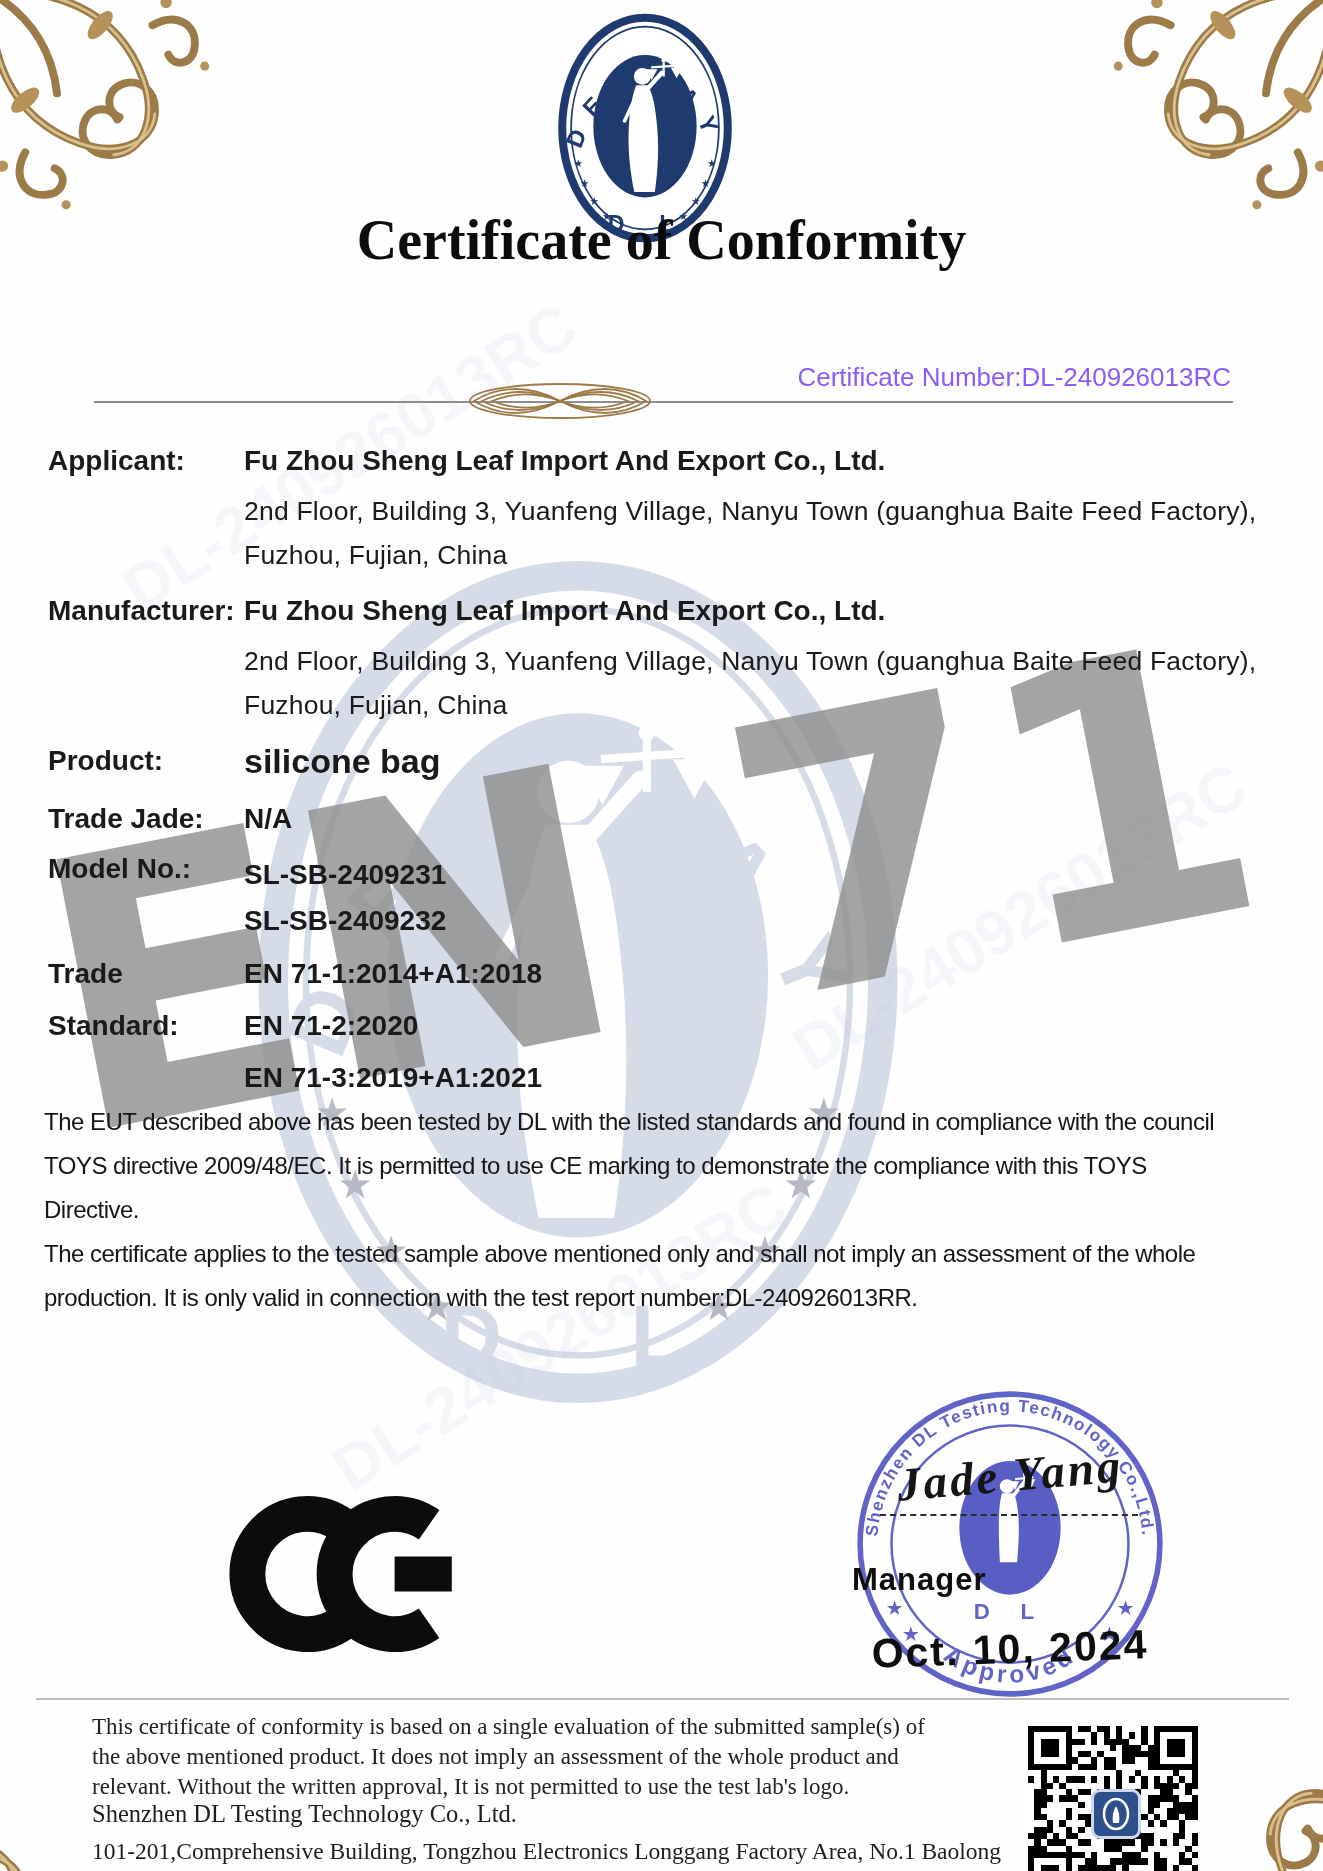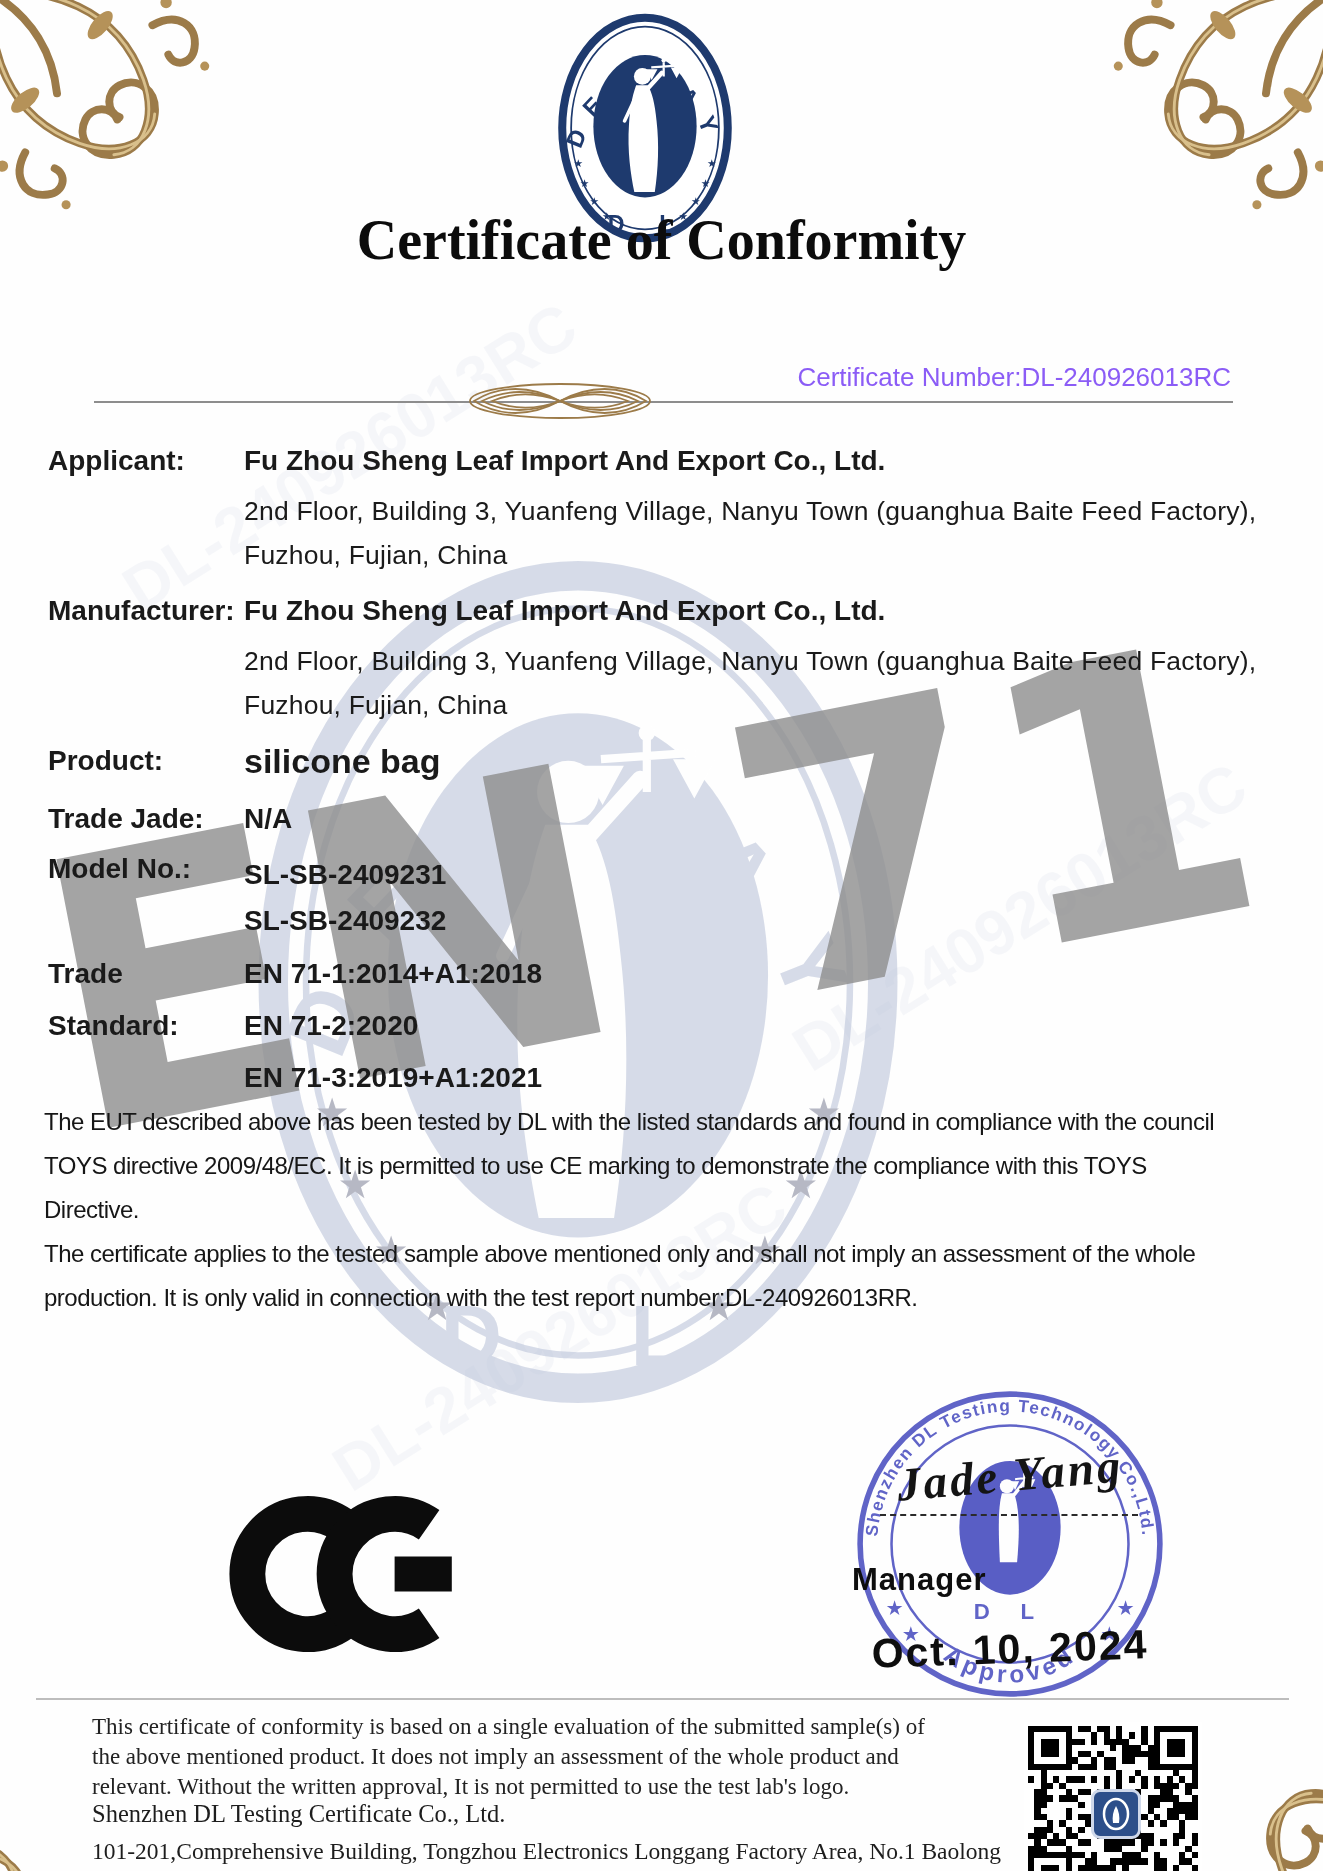--- a/index.html
+++ b/index.html
@@ -308,21 +308,21 @@
     <div class="mgr">Manager</div>
     <div class="sdate">Oct. 10, 2024</div>
   </div>
 
   <div class="abs footrule"></div>
   <div class="abs disclaimer">
     <div class="nw">This certificate of conformity is based on a single evaluation of the  submitted sample(s) of</div>
     <div class="nw">the above mentioned product. It does not imply an assessment of the whole product and</div>
     <div class="nw">relevant. Without the written approval,  It is not permitted to use the test lab's logo.</div>
   </div>
-  <div class="abs company nw">Shenzhen DL Testing Certificate Co., Ltd.</div>
+  <div class="abs company nw">Shenzhen DL Testing Technology Co., Ltd.</div>
   <div class="abs address">
     <div class="nw">101-201,Comprehensive Building, Tongzhou Electronics Longgang Factory Area, No.1 Baolong</div>
     <div class="nw">Fifth Road, Baolong Community, Baolong Street, Longgang District, Shenzhen, China</div>
   </div>
 
   <div class="abs qr">
     <div id="qr-cells">
         <i class="d"></i>
         <i class="d"></i>
         <i class="d"></i>

